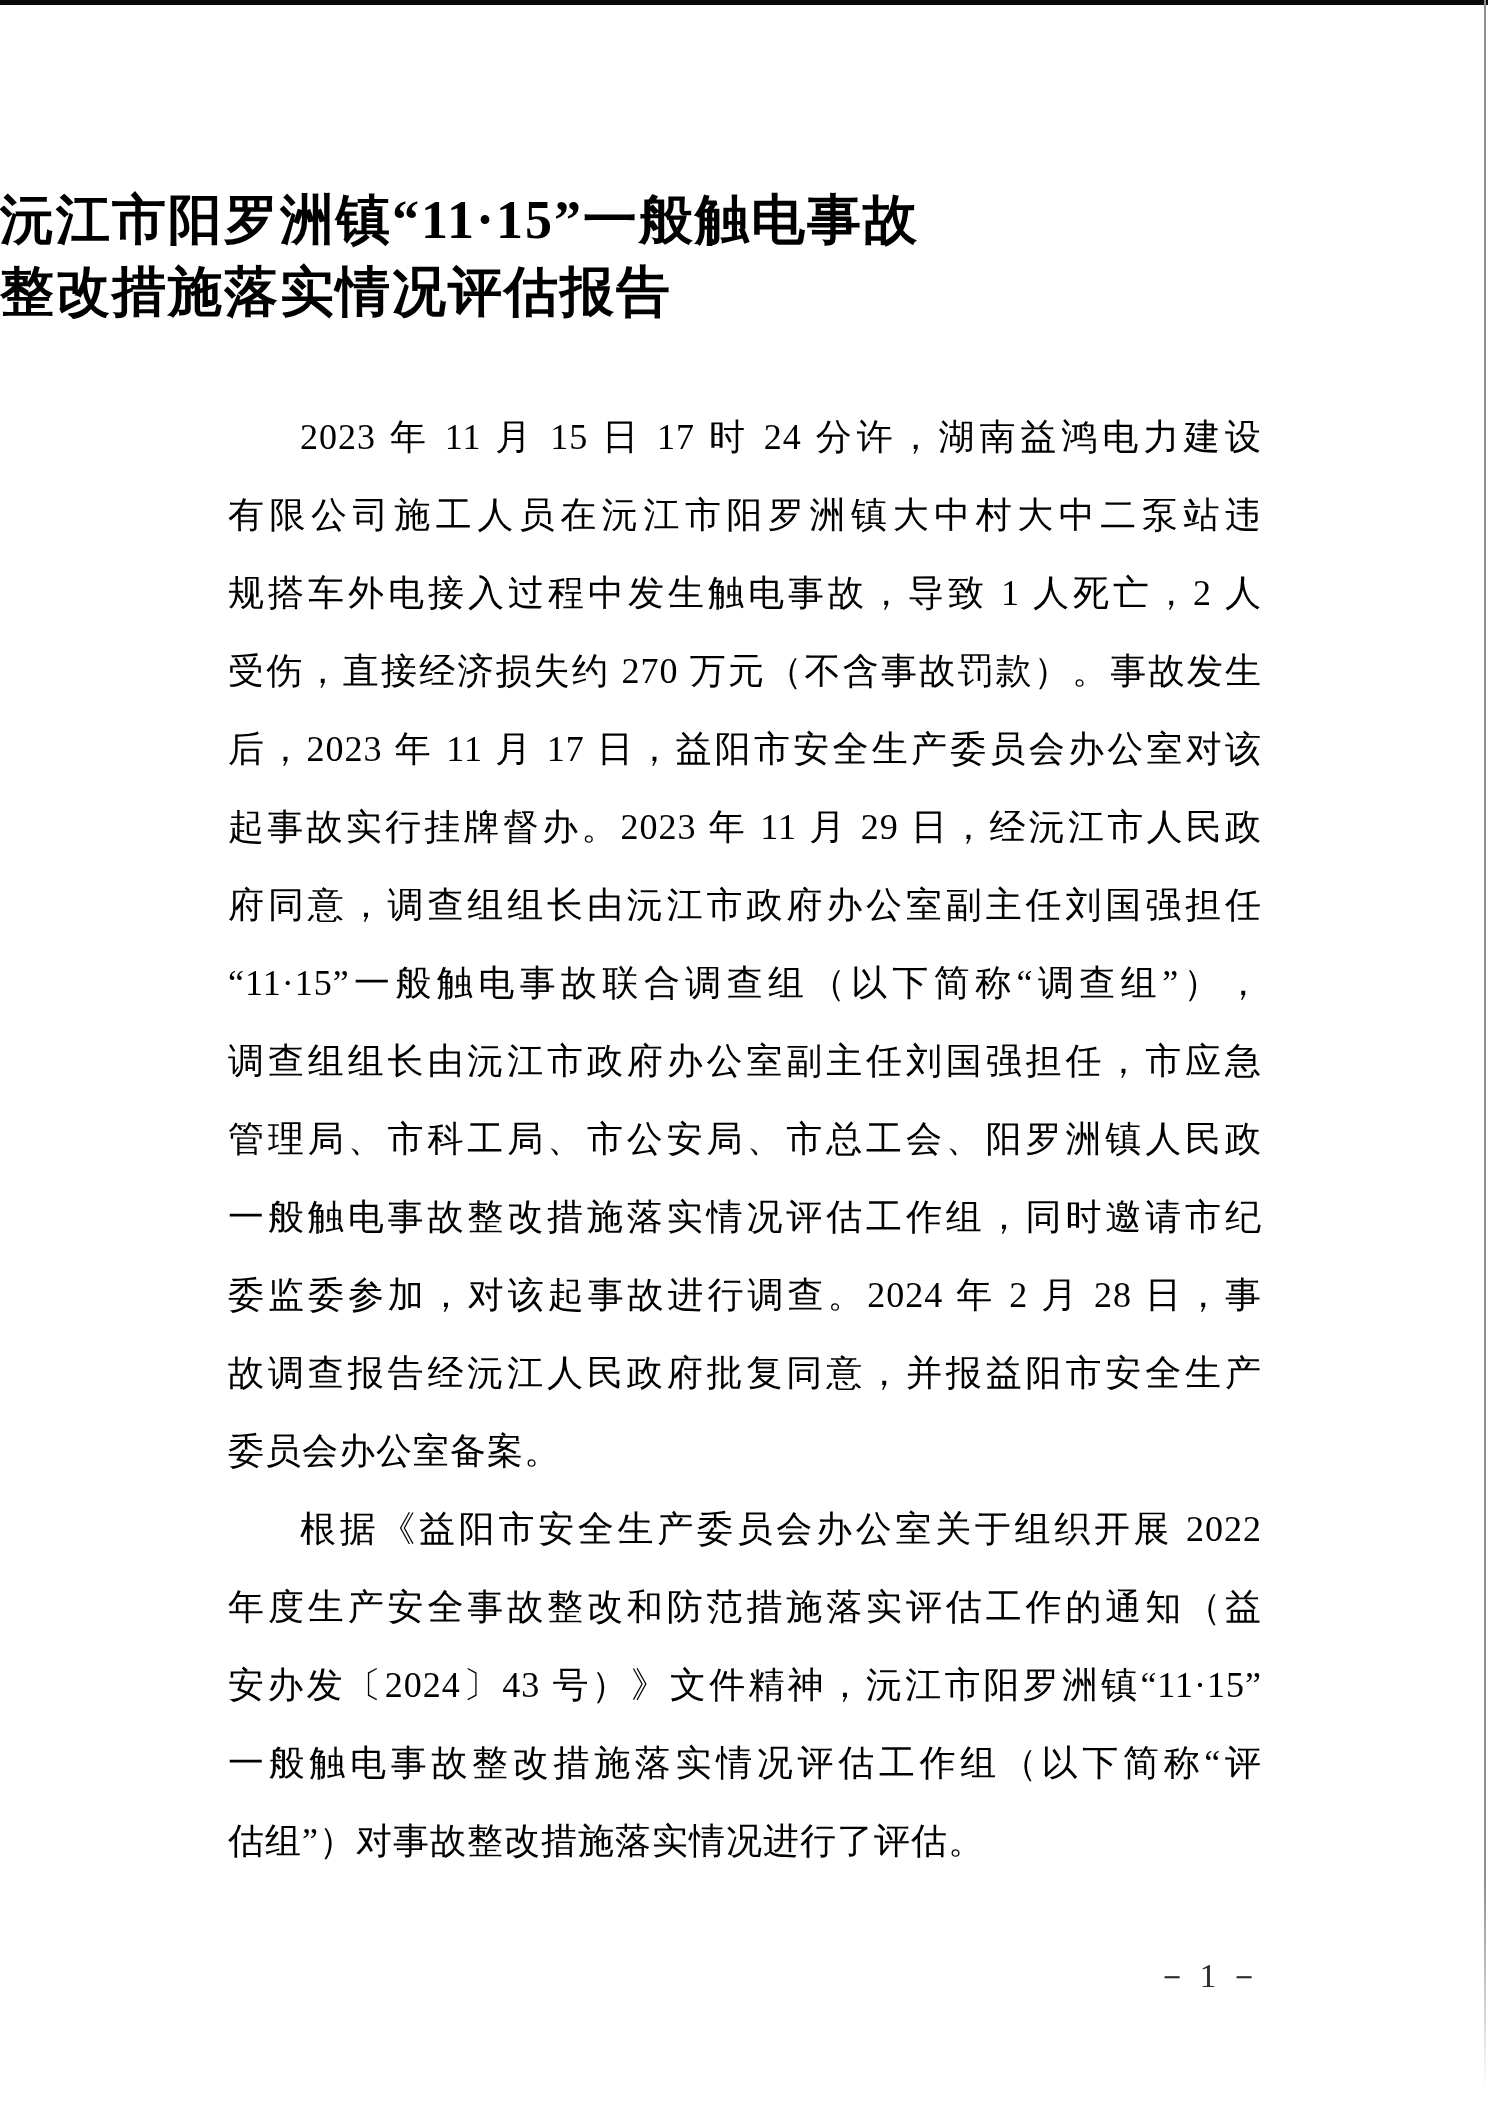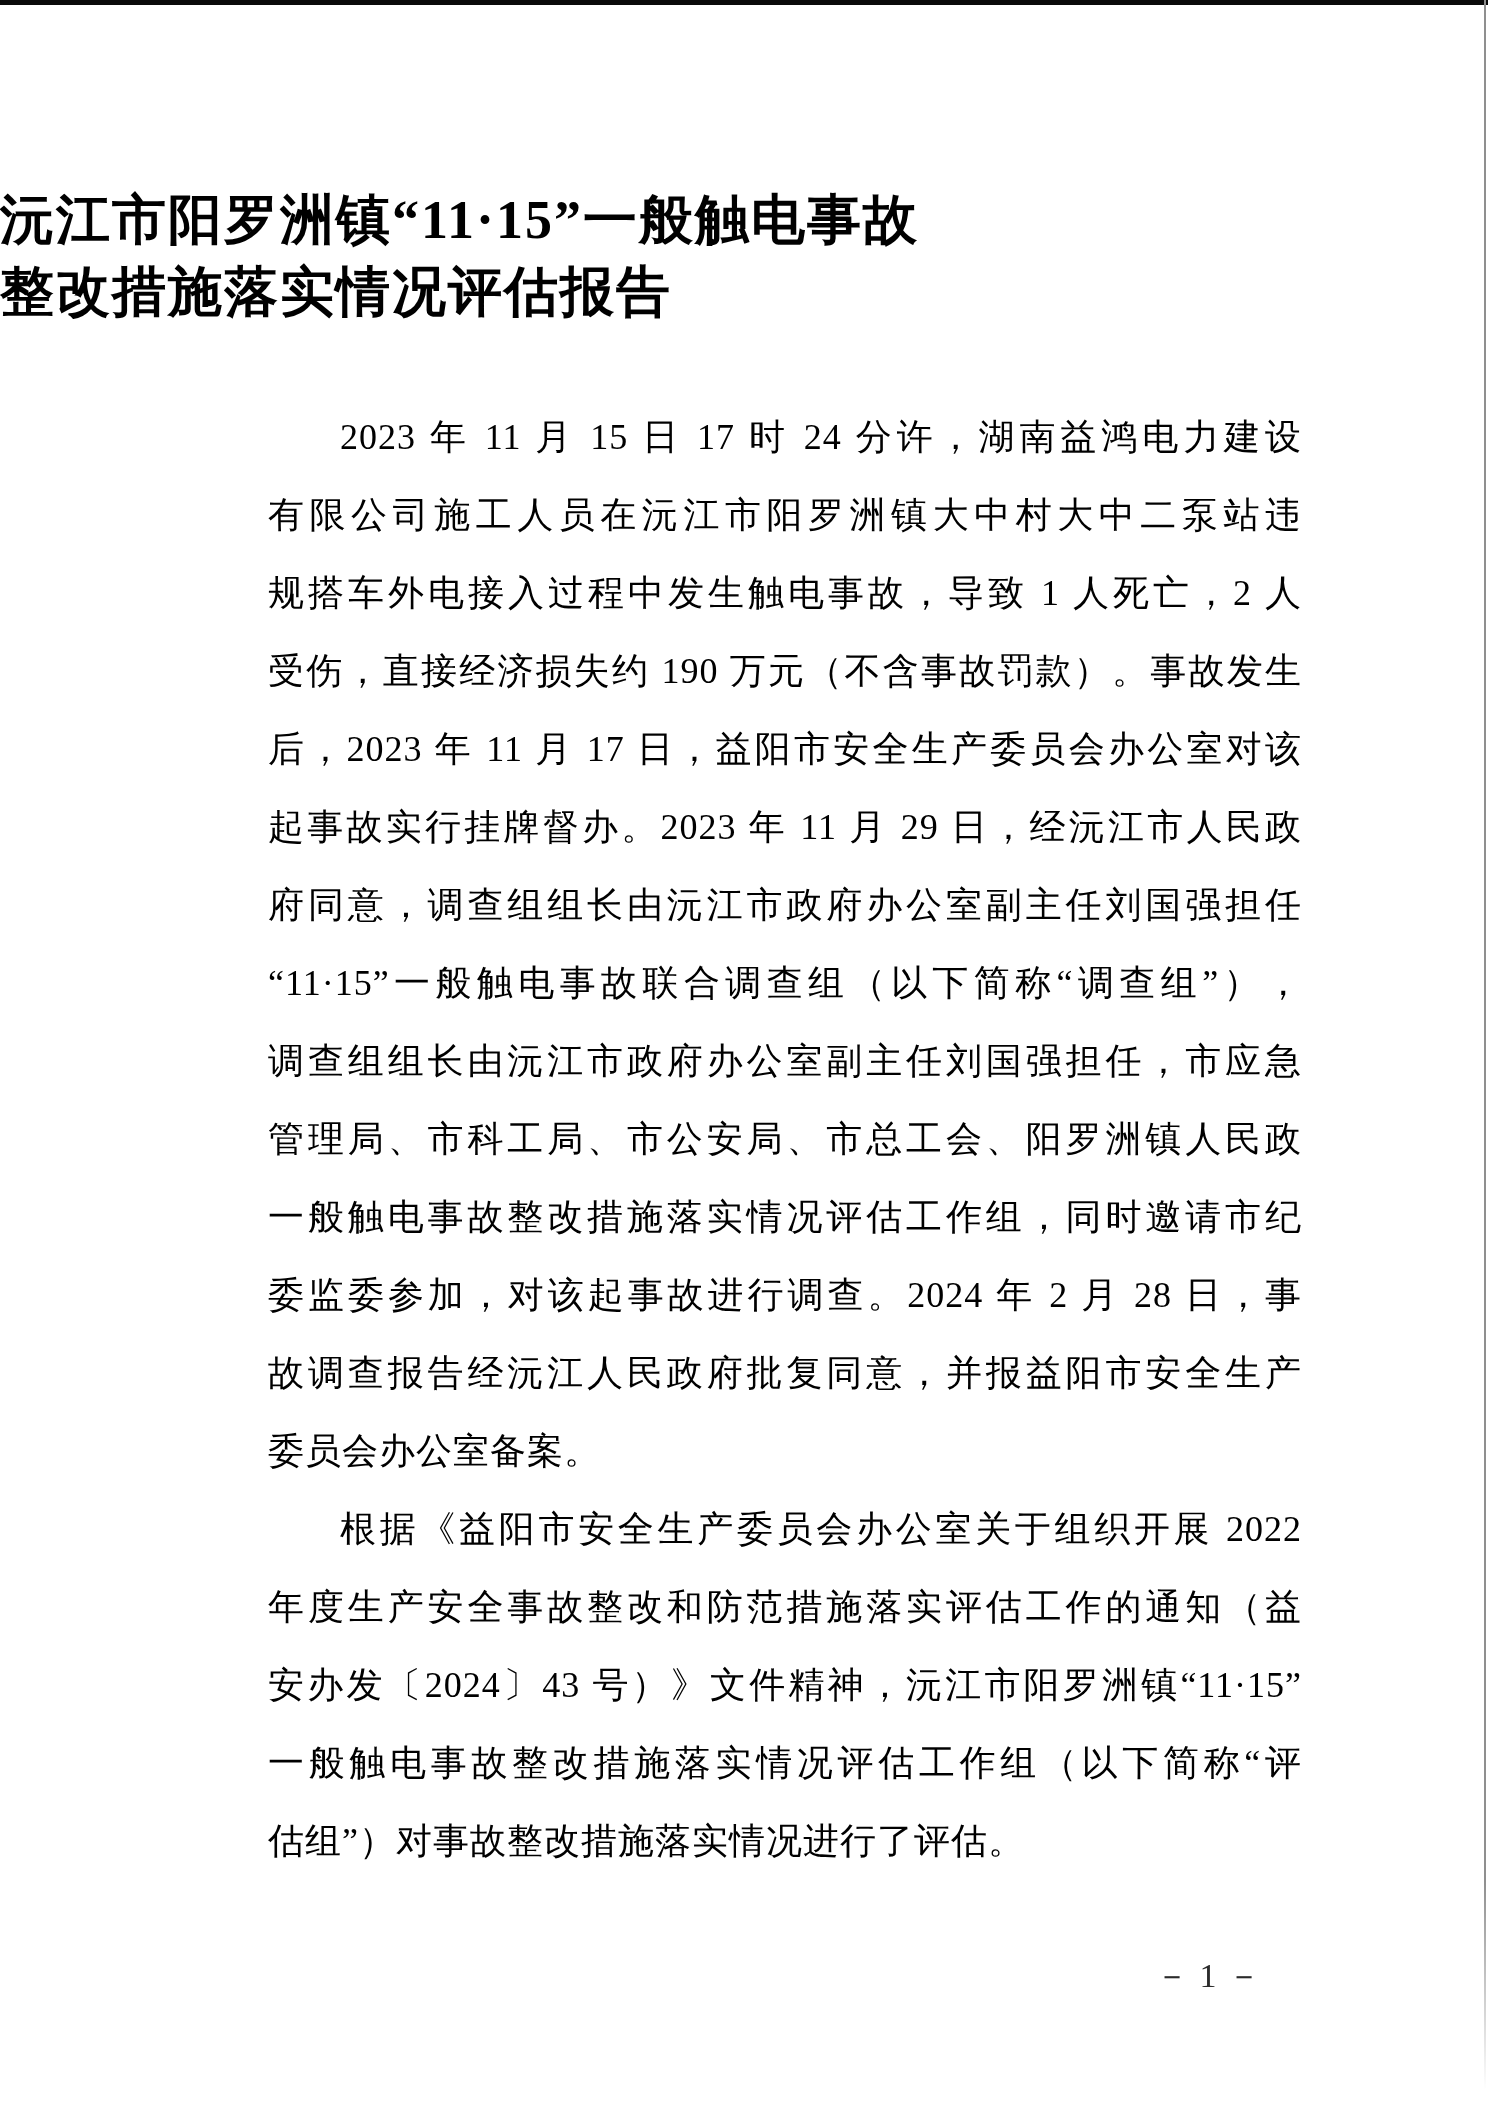--- a/index.html
+++ b/index.html
@@ -39,21 +39,20 @@
     line-height: 72px;
     font-weight: 900;
     letter-spacing: 2px;
   }
   .doc-body {
     position: absolute;
     left: 228px; top: 398px;
     width: 1034px;
     font-size: 36px;
     letter-spacing: 1px;
-    margin-left: 40px;
   }
   .line {
     height: 78px;
     line-height: 78px;
     text-align: justify;
     text-align-last: justify;
   }
   .line.indent { text-indent: 2em; }
   .line.para-end { text-align-last: left; }
   .footer {
@@ -75,21 +74,21 @@
 
   <h1 class="title">
     <div>沅江市阳罗洲镇“11·15”一般触电事故</div>
     <div>整改措施落实情况评估报告</div>
   </h1>
 
   <div class="doc-body">
       <div class="line indent">2023 年 11 月 15 日 17 时 24 分许，湖南益鸿电力建设</div>
       <div class="line">有限公司施工人员在沅江市阳罗洲镇大中村大中二泵站违</div>
       <div class="line">规搭车外电接入过程中发生触电事故，导致 1 人死亡，2 人</div>
-      <div class="line">受伤，直接经济损失约 190 万元（不含事故罚款）。事故发生</div>
+      <div class="line">受伤，直接经济损失约 270 万元（不含事故罚款）。事故发生</div>
       <div class="line">后，2023 年 11 月 17 日，益阳市安全生产委员会办公室对该</div>
       <div class="line">起事故实行挂牌督办。2023 年 11 月 29 日，经沅江市人民政</div>
       <div class="line">府同意，调查组组长由沅江市政府办公室副主任刘国强担任</div>
       <div class="line">“11·15”一般触电事故联合调查组（以下简称“调查组”），</div>
       <div class="line">调查组组长由沅江市政府办公室副主任刘国强担任，市应急</div>
       <div class="line">管理局、市科工局、市公安局、市总工会、阳罗洲镇人民政</div>
       <div class="line">一般触电事故整改措施落实情况评估工作组，同时邀请市纪</div>
       <div class="line">委监委参加，对该起事故进行调查。2024 年 2 月 28 日，事</div>
       <div class="line">故调查报告经沅江人民政府批复同意，并报益阳市安全生产</div>
       <div class="line para-end">委员会办公室备案。</div>

